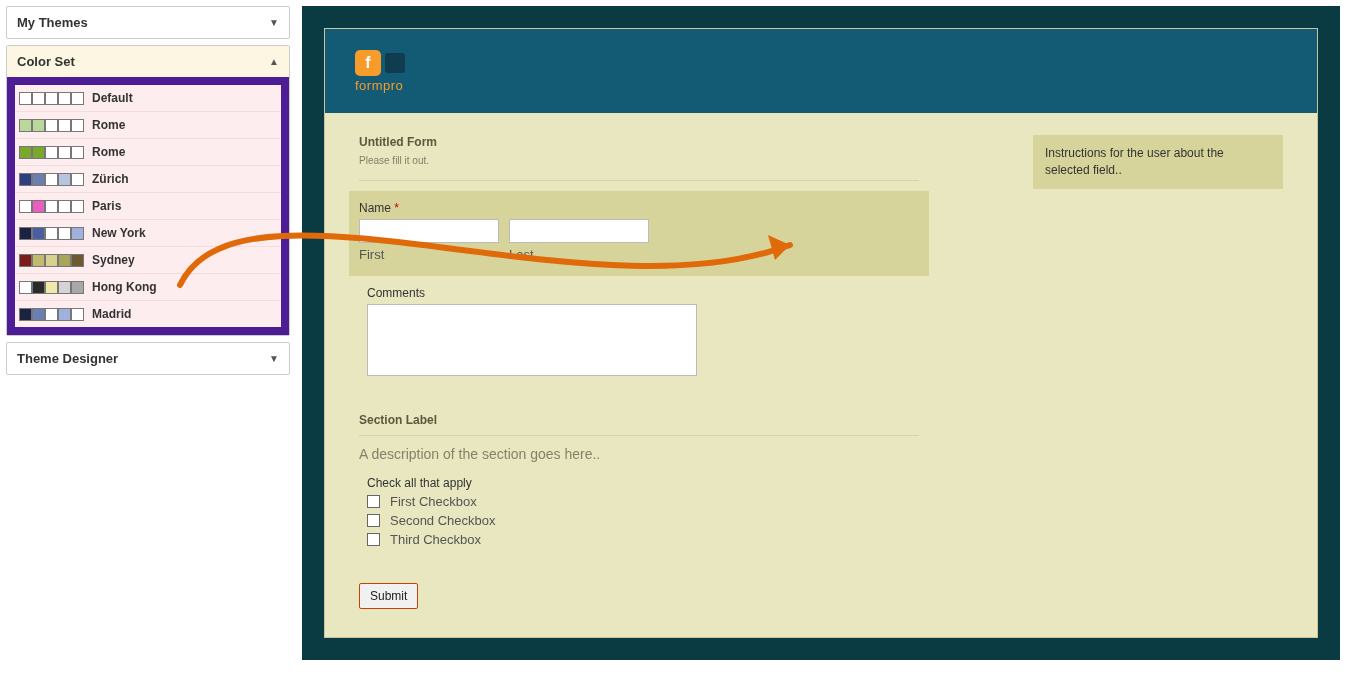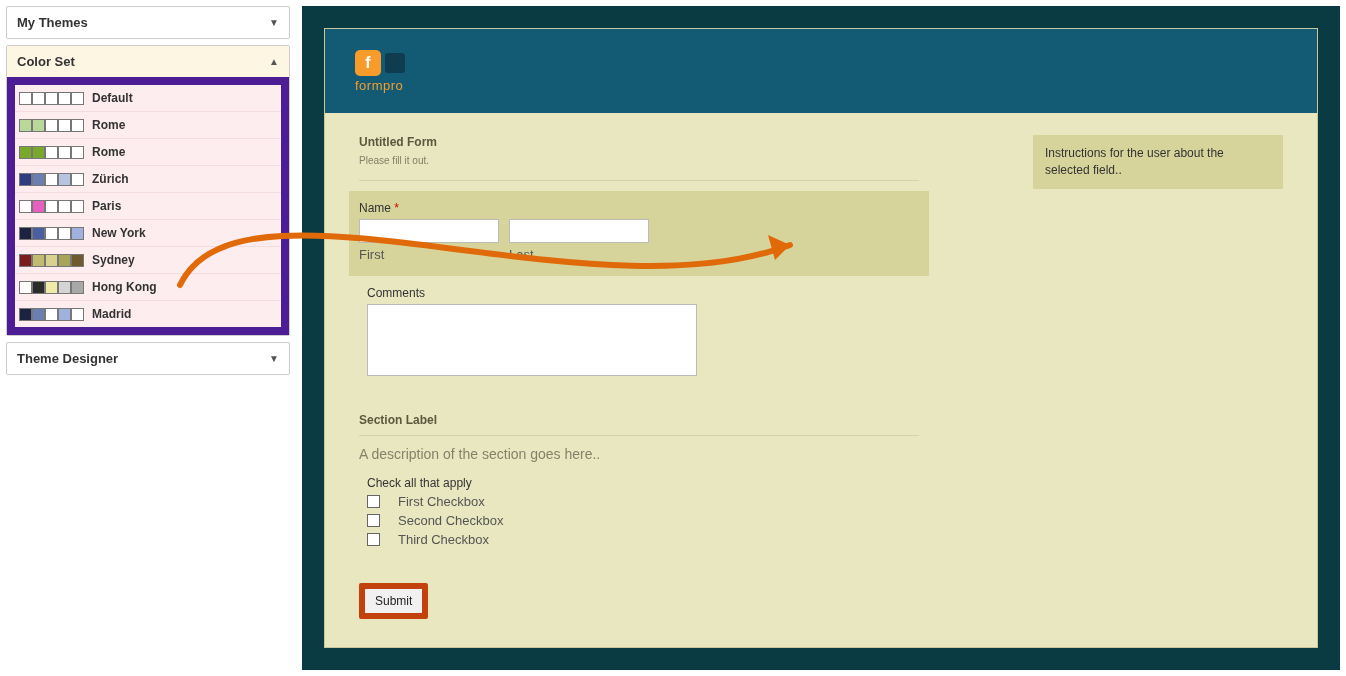--- a/index.html
+++ b/index.html
@@ -140,26 +140,26 @@
   }
   .sublabel { font-size:13px; color:#555; margin-top:4px;}
   .name-col { display:flex; flex-direction:column;}
 
   textarea.txt { width:330px; height:72px; resize:none;}
 
   .section-head { font-size:12px; color:#5a593e; font-weight:bold; margin-top:20px;}
   .section-desc { font-size:14px; color:#84836a; margin:8px 0 10px 0; }
 
   .checks { display:flex; flex-direction:column; gap:4px; margin-top:4px;}
-  .chk-row { display:flex; align-items:center; gap:18px; font-size:13px; color:#555;}
+  .chk-row { display:flex; align-items:center; gap:10px; font-size:13px; color:#555;}
   .chk { width:13px; height:13px; border:1px solid #666; background:#fff;}
 
   .submit-btn {
     margin-top:22px; padding:5px 10px; background:#f1f1f1;
-    border:6px solid #c2410c; border-radius:2px; font-size:12px; color:#222;
+    border:1px solid #c2410c; border-radius:2px; font-size:12px; color:#222;
     cursor:pointer;
   }
 
   .instr-box {
     background:#d6d49a; padding:10px 12px; font-size:12px; color:#333;
     line-height:1.4;
   }
 
   
   .arrow-svg {

